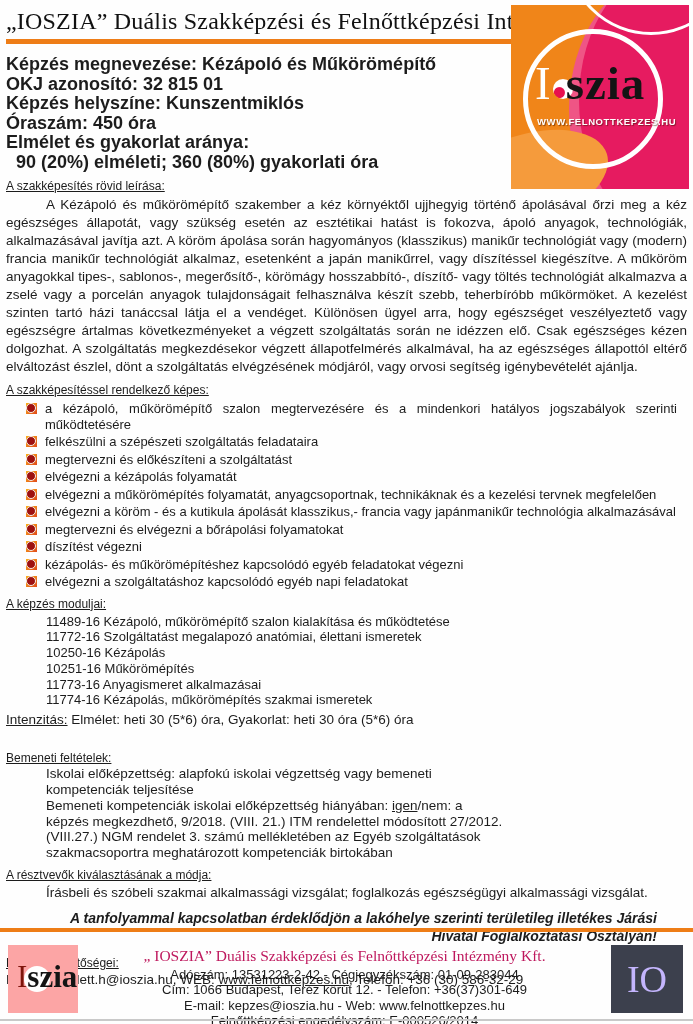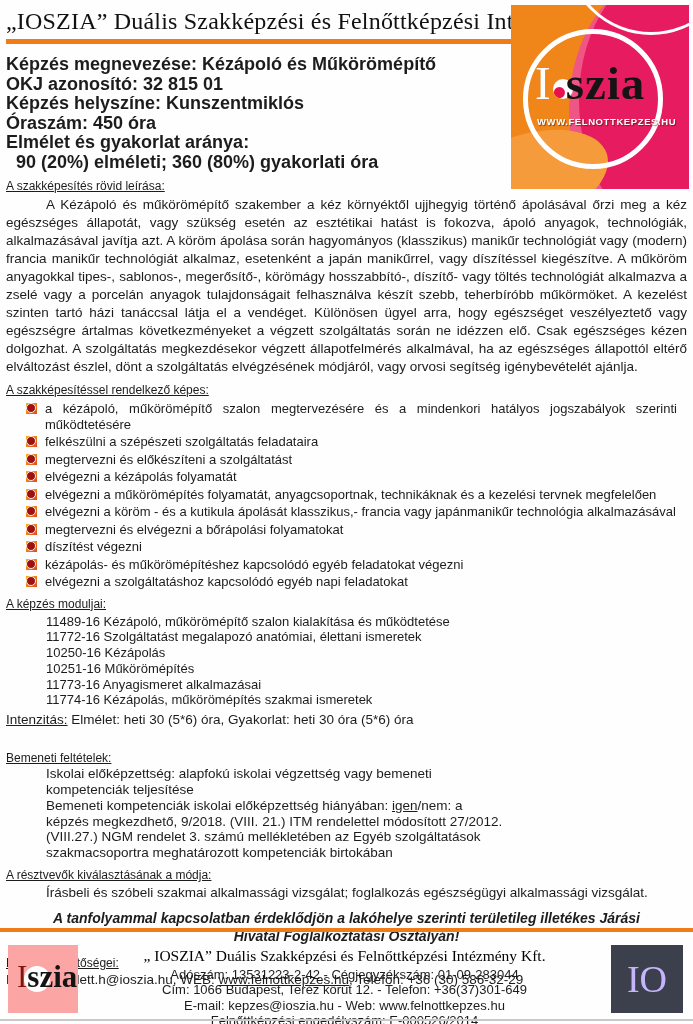--- a/index.html
+++ b/index.html
@@ -55,38 +55,38 @@
 
   .intensity { font-size:13.5px; margin-top:4px; }
   .intensity .lbl { text-decoration:underline;text-align:right; }
 
   .entry-block { margin-top:24px; }
   .entry-lines { font-size:13.5px; line-height:15.8px; padding-left:40px; margin-top:1px; }
   .u { text-decoration:underline; }
 
   .sel-line { font-size:13.5px; padding-left:40px; margin-top:3px; }
 
-  .notice { font-size:14px; font-weight:bold; font-style:italic; text-align:center;
+  .notice { font-size:14px; font-weight:bold; font-style:italic; text-align:right;
             margin:10px 30px 0 30px; line-height:17.5px; }
 
   .contact-line { font-size:13.5px; margin-top:2px; }
   .contact-line .link { text-decoration:underline; }
 
   
   .footer { position:absolute; left:0; top:928px; width:693px; }
   .f-rule { height:4px; background:#ee7d17; }
   .f-body { display:flex; align-items:flex-start; padding:13px 0 0 0; }
   .flogo { position:relative; width:70px; height:68px; background:#fca5a5; margin-left:8px; flex:0 0 70px; }
   .fl-disc { position:absolute; left:16px; top:21px; width:26px; height:26px; border-radius:50%; background:#fff; }
   .fl-text { position:absolute; left:9px; top:14px; font-family:"Liberation Serif", serif;
              font-size:31px; white-space:nowrap; }
   .fl-i   { color:#7e150b; }
   .fl-szia{ color:#141414; font-weight:bold; }
   .f-center { flex:1; text-align:center; padding:2px 4px 0 4px; }
-  .f-company { font-family:"Liberation Serif", serif; font-size:15.5px; color:#000000; margin-bottom:2px; }
+  .f-company { font-family:"Liberation Serif", serif; font-size:15.5px; color:#be185d; margin-bottom:2px; }
   .f-line { font-size:13px; line-height:15.3px; }
   .fsquare { width:72px; height:68px; background:#3c404d; color:#c4b5fd; margin-right:10px; flex:0 0 72px;
              display:flex; align-items:center; justify-content:center;
              font-family:"Liberation Serif", serif; font-size:38px; }
   .bottom-line { position:absolute; left:0; top:1019px; width:693px; height:2px; background:#c9c9c9; }
 </style>
 </head>
 <body>
 
 <div class="page">

